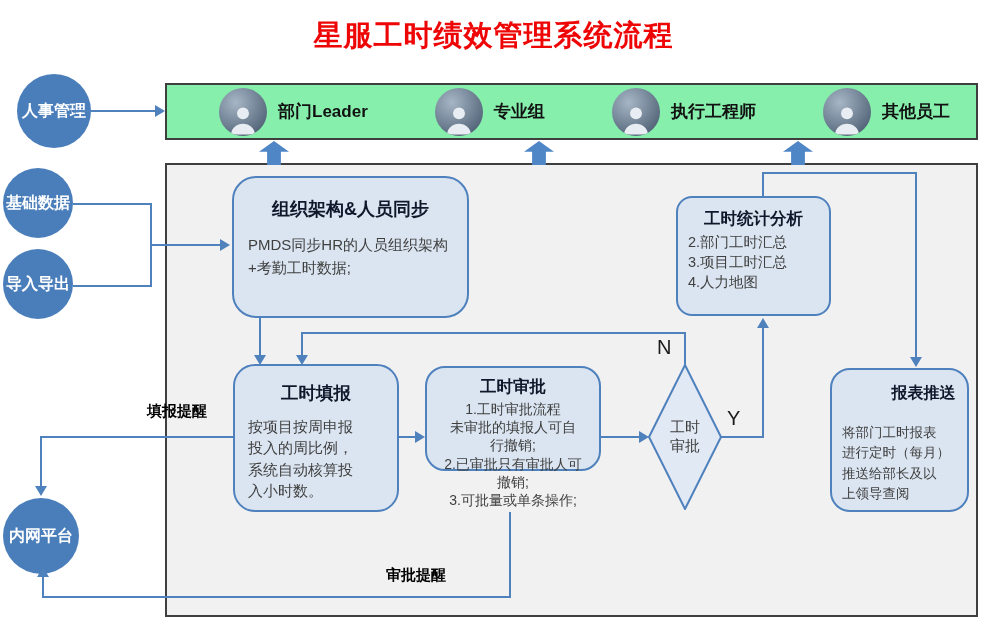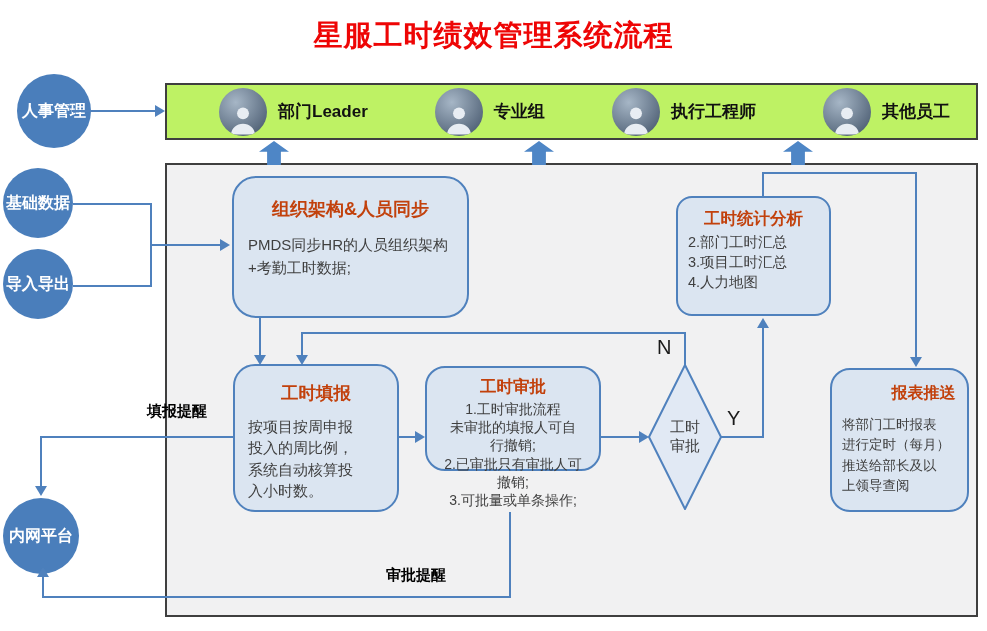--- a/index.html
+++ b/index.html
@@ -2,39 +2,39 @@
 <html><head>
 <meta charset="utf-8">
 <style>
   html,body{margin:0;padding:0;background:#fff;}
   .canvas{position:relative;width:987px;height:631px;background:#fff;
     font-family:"Liberation Sans",sans-serif;overflow:hidden;}
   .title{position:absolute;top:16px;left:0;width:100%;text-align:center;
     font-size:29px;font-weight:bold;color:#ee0505;letter-spacing:1px;}
   
   .roles-bar{position:absolute;left:165px;top:83px;width:813px;height:57px;
-    box-sizing:border-box;border:2px solid #3f3f3f;background:#bef264;
+    box-sizing:border-box;border:2px solid #3f3f3f;background:#86efac;
     display:flex;align-items:center;justify-content:space-between;padding:0 26px 0 52px;}
   .role-item{display:flex;align-items:center;gap:11px;}
   .avatar{width:48px;height:48px;border-radius:50%;flex:none;overflow:hidden;
     background:radial-gradient(circle at 35% 30%,#a6b6c6,#5b6c80 72%,#3d4c5e);
     display:flex;align-items:flex-end;justify-content:center;}
   .avatar svg{width:34px;height:34px;display:block;}
   .role-label{font-size:17px;font-weight:bold;color:#111;white-space:nowrap;}
   
   .flow-container{position:absolute;left:165px;top:163px;width:813px;height:454px;
     box-sizing:border-box;border:2px solid #3f3f3f;background:#f1f1f2;}
   
   .node-circle{position:absolute;border-radius:50%;background:#4a7ebb;color:#fff;
     display:flex;align-items:center;justify-content:center;font-weight:bold;
     font-size:16px;text-align:center;}
   
   .fbox{position:absolute;box-sizing:border-box;background:#dbe5f1;
     border:2px solid #4f81bd;border-radius:24px;color:#3f3f3f;}
-  .box-title{text-align:center;font-weight:bold;color:#c2410c;}
+  .box-title{text-align:center;font-weight:bold;color:#0f172a;}
   .box-body{white-space:pre-line;}
   .pre{white-space:pre-line;text-align:center;}
   
   .hl{position:absolute;height:2px;background:#4f81bd;}
   .vl{position:absolute;width:2px;background:#4f81bd;}
   .ar,.al,.ad,.au{position:absolute;width:0;height:0;}
   .ar{border:6px solid transparent;border-right:0;border-left:10px solid #4f81bd;}
   .ad{border:6px solid transparent;border-bottom:0;border-top:10px solid #4f81bd;}
   .au{border:6px solid transparent;border-top:0;border-bottom:10px solid #4f81bd;}
   .bua{position:absolute;width:30px;height:24px;background:#4e86c6;
@@ -137,21 +137,21 @@
 未审批的填报人可自
 行撤销;</div>
       <div class="pre">2.已审批只有审批人可
 撤销;</div>
       <div class="pre">3.可批量或单条操作;</div>
     </div>
   </div>
 
   <div class="fbox" style="left:830px;top:368px;width:139px;height:144px;border-radius:20px;">
     <div class="box-title" style="font-size:16px;margin-top:13px;margin-left:48px;">报表推送</div>
-    <div class="box-body" style="font-size:13.5px;margin-top:11px;padding:0 10px;line-height:1.5;">将部门工时报表
+    <div class="box-body" style="font-size:13.5px;margin-top:19px;padding:0 10px;line-height:1.5;">将部门工时报表
 进行定时（每月）
 推送给部长及以
 上领导查阅</div>
   </div>
 
   <svg class="diamond-wrap" viewBox="0 0 74 146">
     <polygon points="37,1 73,73 37,145 1,73" fill="#e1e9f4" stroke="#4f81bd" stroke-width="2"></polygon>
   </svg>
   <div class="diamond-label">工时
 审批</div>

